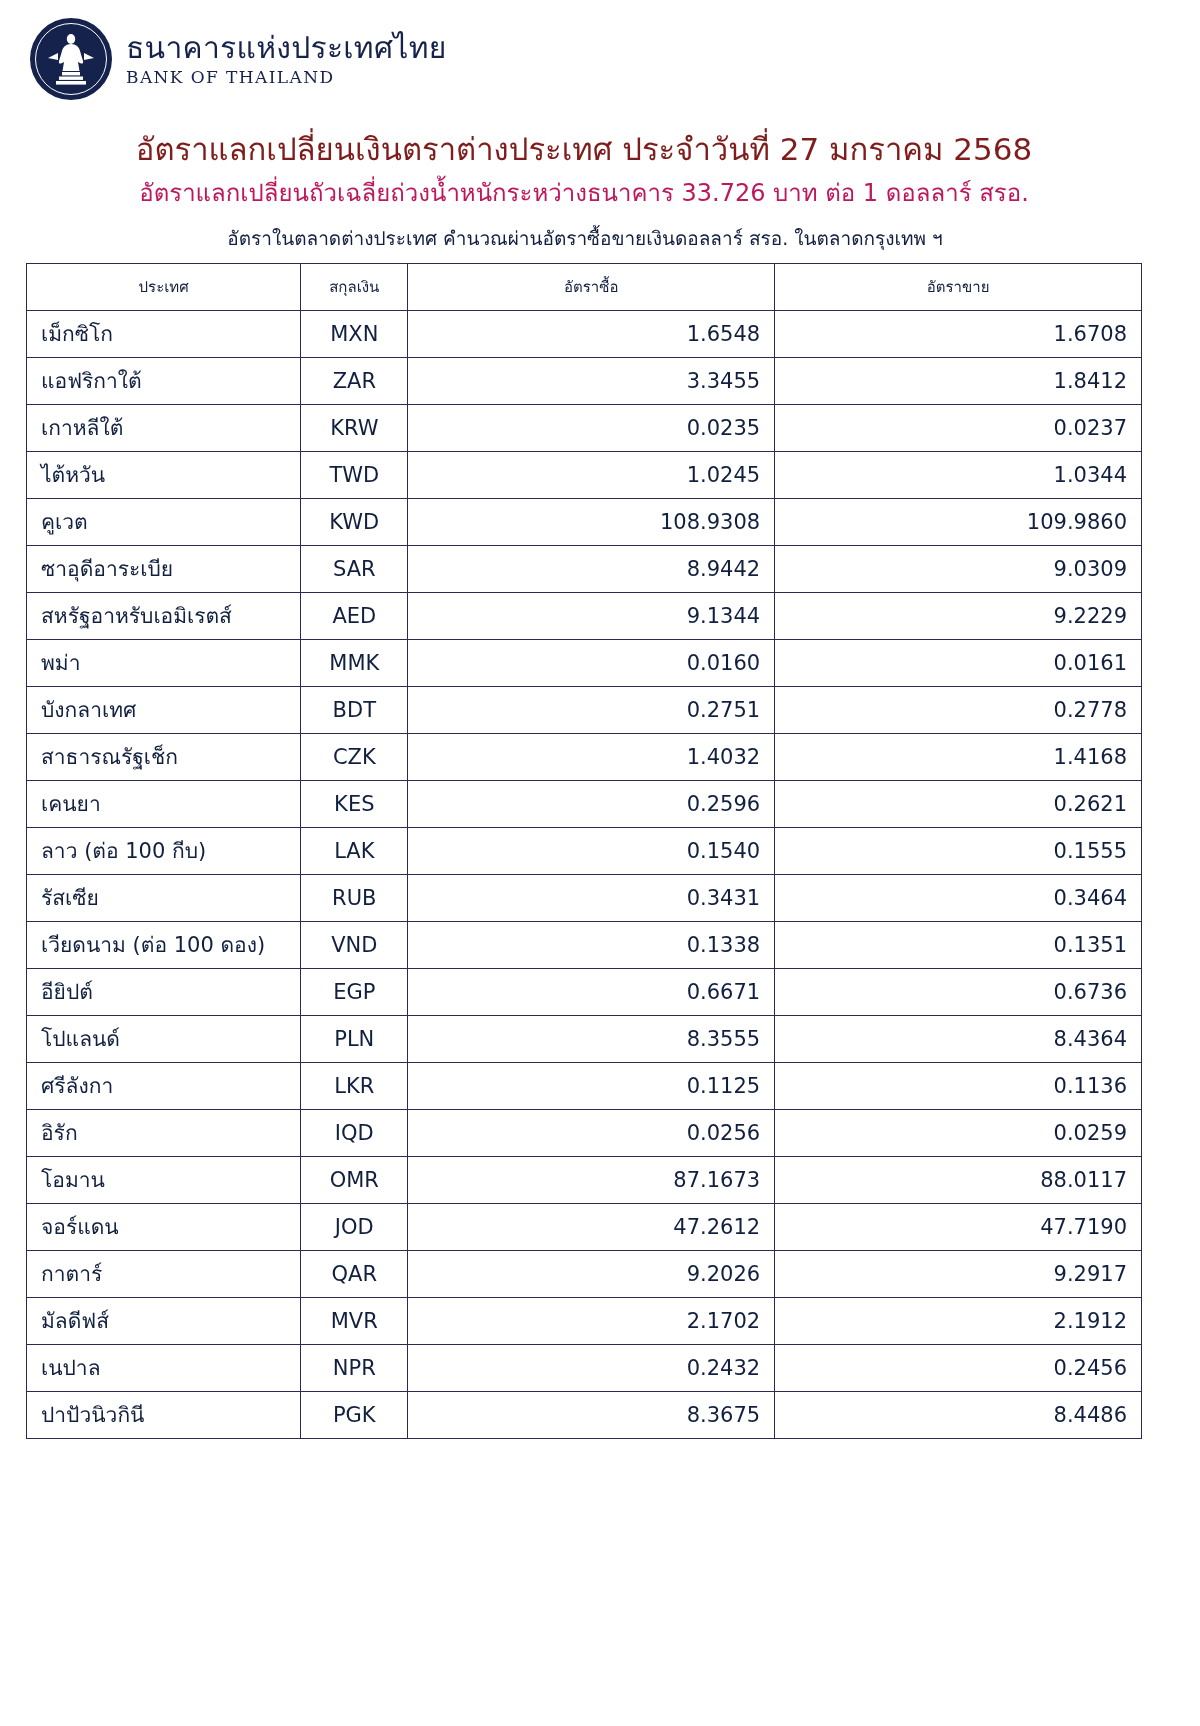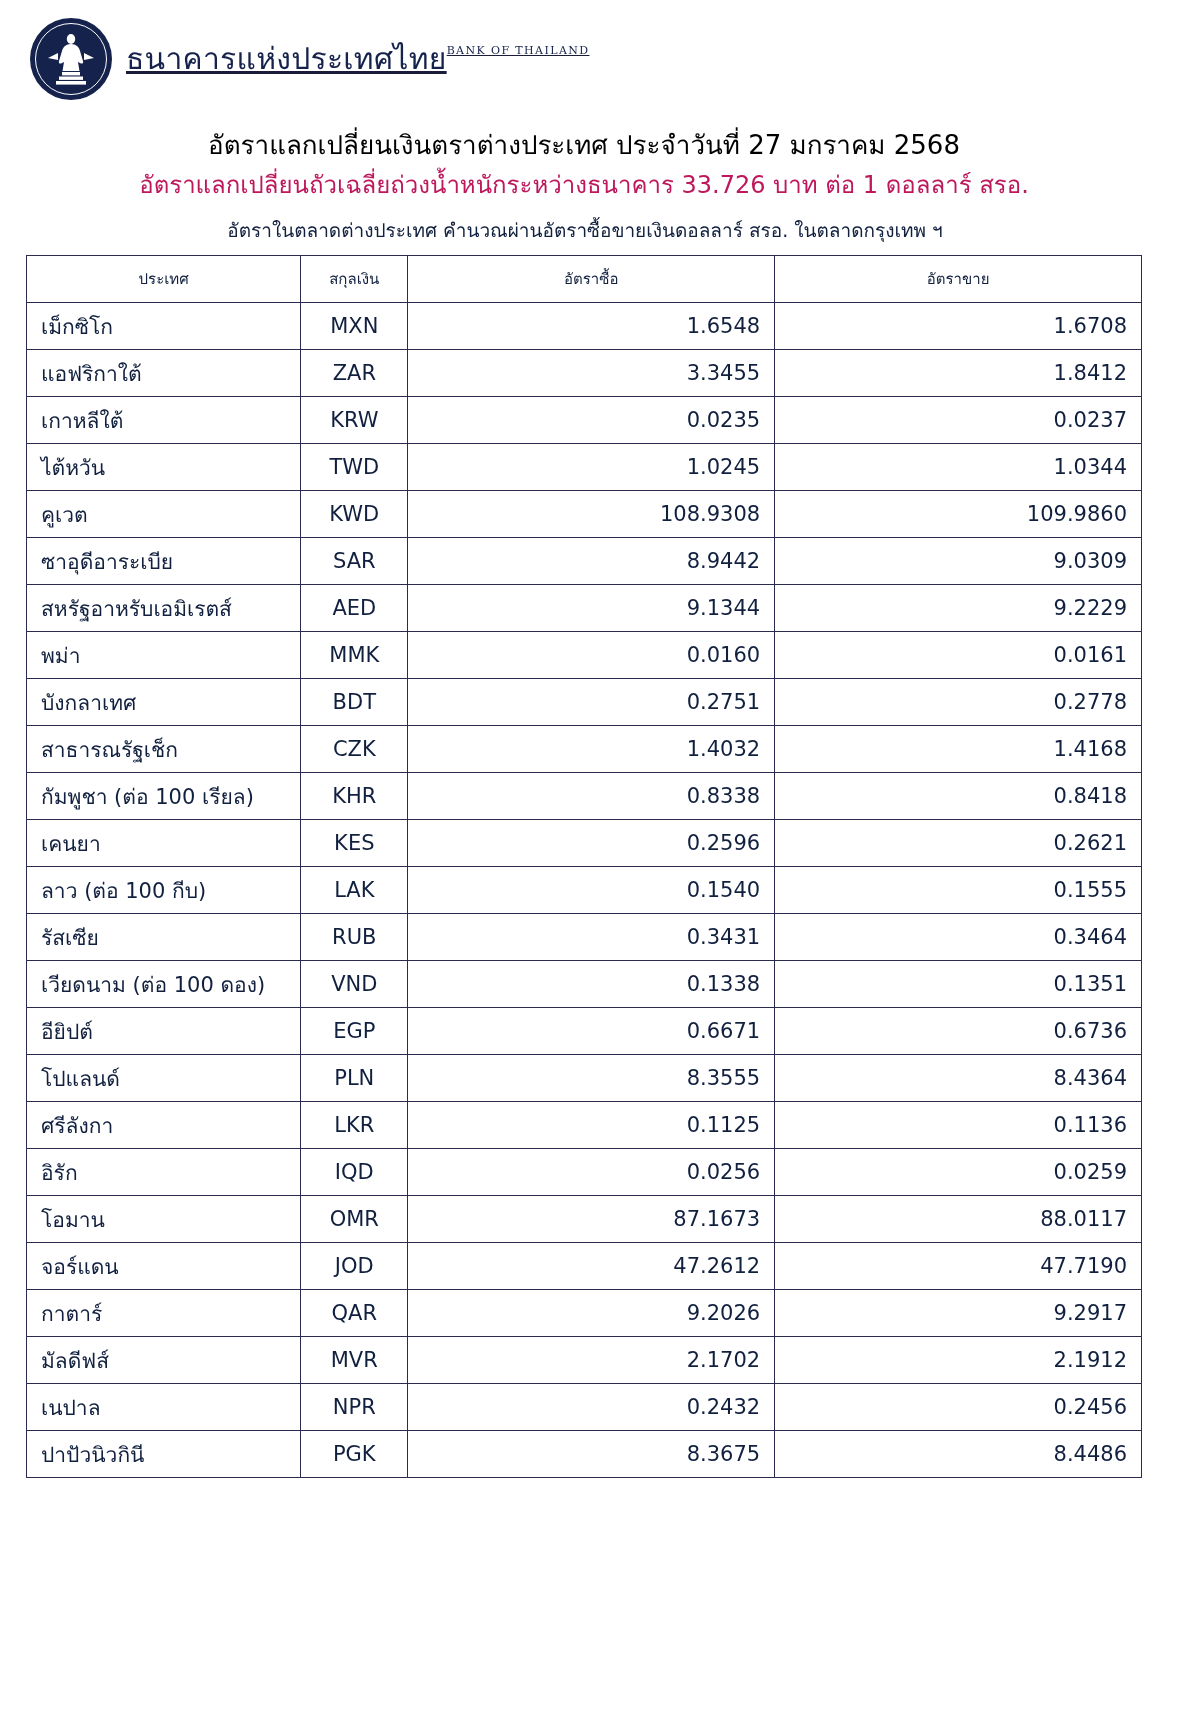--- a/index.html
+++ b/index.html
@@ -38,39 +38,39 @@
     justify-content: center;
   }
   .seal::after {
     content: "";
     position: absolute;
     left: 5px; top: 5px; right: 5px; bottom: 5px;
     border: 1.5px solid #ffffff;
     border-radius: 50%;
   }
   .seal svg { position: relative; z-index: 2; }
-  .brand-text { display: flex; flex-direction: row; justify-content: center; text-decoration: underline; }
+  .brand-text { display: flex; flex-direction: column; justify-content: center; }
   .brand-th {
     font-size: 30px;
     color: #15224c;
     letter-spacing: .3px;
     line-height: 1.15;
   }
   .brand-en {
     font-family: "DejaVu Serif", "Liberation Serif", serif;
-    font-size: 11px;
+    font-size: 17px;
     color: #15224c;
     letter-spacing: 1.4px;
     margin-top: 2px;
   }
   
   .title-block { text-align: center; }
   .title-1 {
-    font-size: 26px;
-    color: #000000;
+    font-size: 31px;
+    color: #7f1d1d;
     line-height: 1.5;
   }
   .title-2 {
     font-size: 24px;
     color: #be185d;
     line-height: 1.5;
     margin-top: 2px;
   }
   .subnote {
     font-size: 19px;
@@ -205,26 +205,20 @@
           <td class="num">0.2751</td>
           <td class="num">0.2778</td>
         </tr>
         <tr>
           <td class="country">สาธารณรัฐเช็ก</td>
           <td class="code">CZK</td>
           <td class="num">1.4032</td>
           <td class="num">1.4168</td>
         </tr>
         <tr>
-          <td class="country">กัมพูชา (ต่อ 100 เรียล)</td>
-          <td class="code">KHR</td>
-          <td class="num">0.8338</td>
-          <td class="num">0.8418</td>
-        </tr>
-        <tr>
           <td class="country">เคนยา</td>
           <td class="code">KES</td>
           <td class="num">0.2596</td>
           <td class="num">0.2621</td>
         </tr>
         <tr>
           <td class="country">ลาว (ต่อ 100 กีบ)</td>
           <td class="code">LAK</td>
           <td class="num">0.1540</td>
           <td class="num">0.1555</td>

